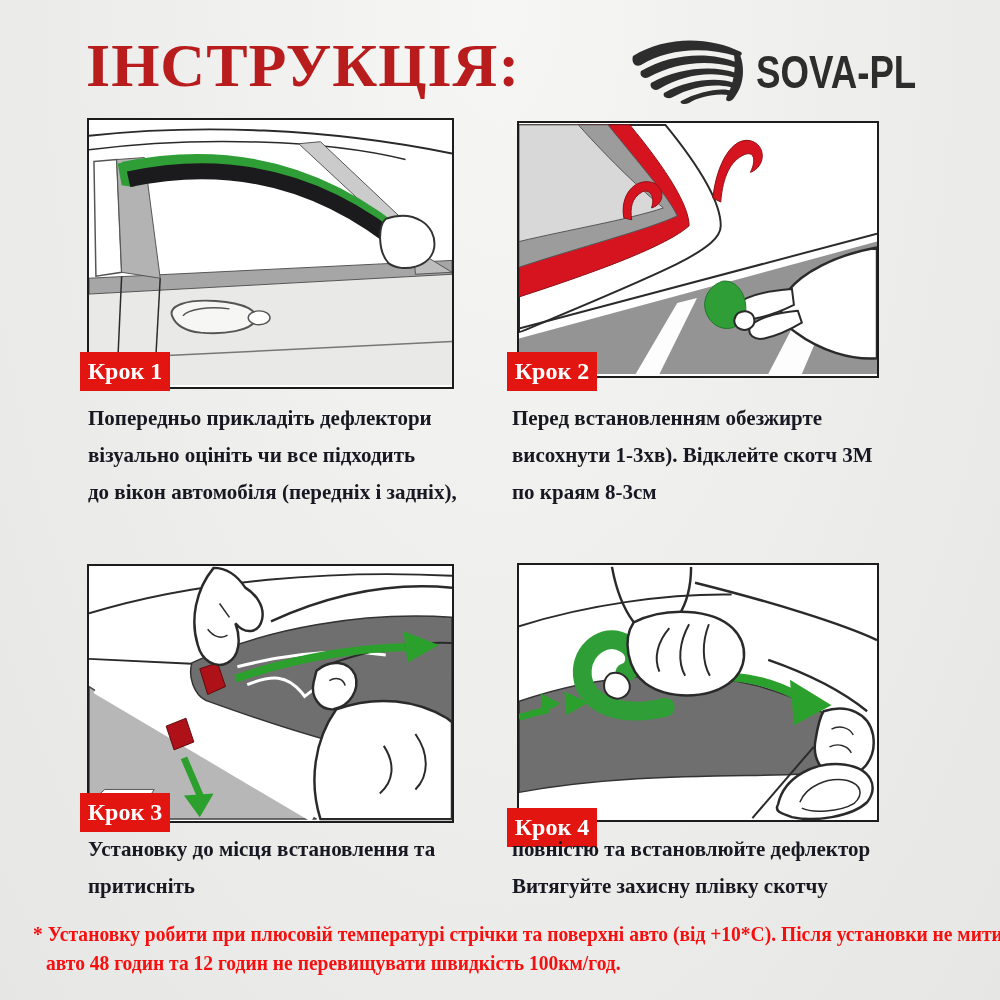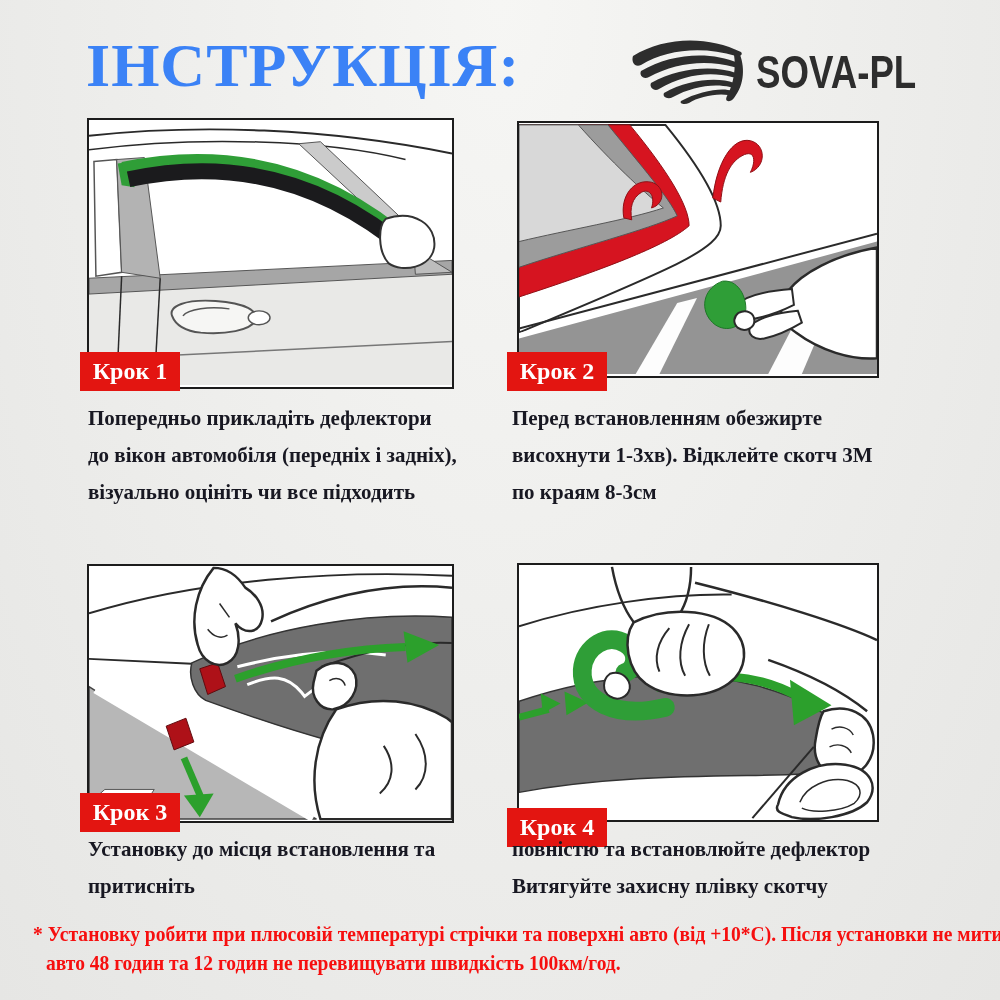--- a/index.html
+++ b/index.html
@@ -6,21 +6,21 @@
   body {
     width:1000px; height:1000px; overflow:hidden;
     font-family:"Liberation Serif", serif;
     background: radial-gradient(ellipse at 50% 0%, #f6f6f4 0%, #ededeb 55%, #e6e6e4 100%);
   }
   .canvas { position:relative; width:1000px; height:1000px; }
 
   
   .title {
     position:absolute; left:86px; top:30px;
-    font-size:62px; font-weight:bold; color:#3b82f6; letter-spacing:1px;
+    font-size:62px; font-weight:bold; color:#b91c1c; letter-spacing:1px;
     white-space:nowrap;
   }
   .brand { position:absolute; left:630px; top:36px; width:290px; height:72px; }
   .brand .wing { position:absolute; left:0; top:0; width:122px; height:70px; }
   .brand .brand-text {
     position:absolute; left:126px; top:8px;
     font-family:"Liberation Sans", sans-serif;
     font-size:47px; font-weight:bold; color:var(--logo-dark,#2d2d2d);
     transform:scaleX(0.78); transform-origin:left center;
     letter-spacing:0px; white-space:nowrap;
@@ -32,21 +32,21 @@
     border:2.5px solid #1c1c1c; box-sizing:border-box;
   }
   .panel svg { display:block; width:100%; height:100%; }
   .panel-1 { left:87px;  top:118px; width:367px; height:271px; }
   .panel-2 { left:517px; top:121px; width:362px; height:257px; }
   .panel-3 { left:87px;  top:564px; width:367px; height:259px; }
   .panel-4 { left:517px; top:563px; width:362px; height:259px; }
 
   
   .badge {
-    position:absolute; width:100px; height:39px;
+    position:absolute; width:90px; height:39px;
     background:var(--badge-red,#e31511); color:#ffffff;
     display:flex; align-items:center; justify-content:center;
     font-size:24px; font-weight:bold; white-space:nowrap;
   }
   .badge-1 { left:80px;  top:352px; }
   .badge-2 { left:507px; top:352px; }
   .badge-3 { left:80px;  top:793px; }
   .badge-4 { left:507px; top:791px;margin-top:17px; }
 
   
@@ -227,22 +227,22 @@
     </svg>
   </div>
 
   <div class="badge badge-1">Крок 1</div>
   <div class="badge badge-2">Крок 2</div>
   <div class="badge badge-3">Крок 3</div>
   <div class="badge badge-4">Крок 4</div>
 
   <div class="step-text step-text-1">
     <div>Попередньо прикладіть дефлектори</div>
+    <div>візуально оцініть чи все підходить</div>
     <div>до вікон автомобіля (передніх і задніх),</div>
-    <div>візуально оцініть чи все підходить</div>
   </div>
   <div class="step-text step-text-2">
     <div>Перед встановленням обезжирте</div>
     <div>висохнути 1-3хв). Відклейте скотч 3М</div>
     <div>по краям 8-3см</div>
   </div>
   <div class="step-text step-text-3">
     <div>Установку до місця встановлення та</div>
     <div>притисніть</div>
   </div>

